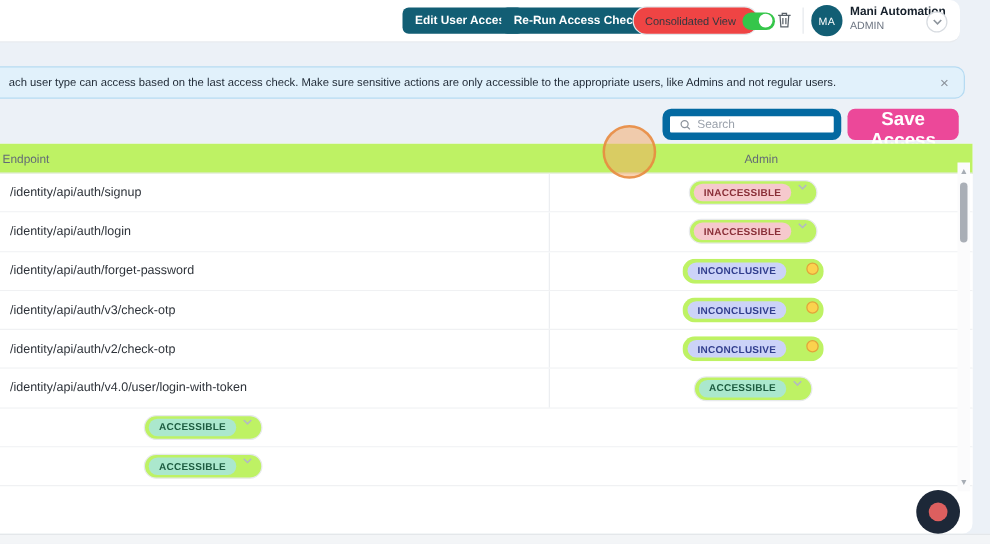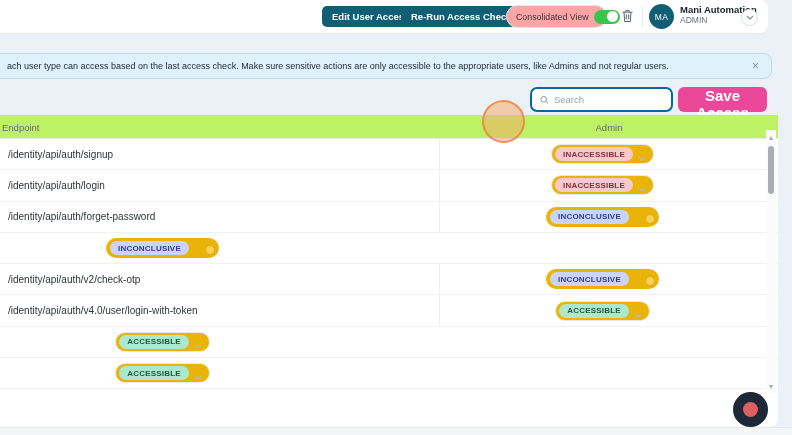--- a/index.html
+++ b/index.html
@@ -8,21 +8,21 @@
 
   
   .header-bar { position:absolute; left:0; top:8; width:768px; height:33px; background:#fff;
     border-radius:0 8px 8px 0; box-shadow:0 1px 0 #e8ebef; }
   .teal-btn { position:absolute; top:6px; height:21px; background:#125e74; color:#fff;
     border:none; border-radius:5px; font-family:inherit; font-size:9.5px; font-weight:600;
     padding:0 10px; cursor:pointer; white-space:nowrap; }
   .btn-edit { left:322px; }
   .btn-rerun { left:401px; }
   .toggle-pill { position:absolute; left:506px; top:5px; height:23px; width:101px;
-    border:1px solid #e2e6ea; border-radius:13px; background:#fca5a5; display:flex;
+    border:1px solid #e2e6ea; border-radius:13px; background:#ef4444; display:flex;
     align-items:center; gap:5px; padding:0 5px 0 9px; }
   .toggle-pill .lbl { font-size:8.8px; color:#33383f; white-space:nowrap; }
   .switch { width:26px; height:14px; background:#35c64a; border-radius:8px; position:relative; flex:0 0 auto; }
   .switch .knob { position:absolute; right:1.5px; top:1.5px; width:11px; height:11px;
     background:#fff; border-radius:50%; }
   .trash-btn { position:absolute; left:619px; top:9px; width:16px; height:16px; background:none;
     border:none; cursor:pointer; padding:0; }
   .vdiv { position:absolute; left:642px; top:6px; width:1px; height:21px; background:#e6e9ed; }
   .avatar { position:absolute; left:649px; top:4px; width:25px; height:25px; background:#125e74;
     color:#fff; border-radius:50%; font-size:8.5px; font-weight:400; display:flex;
@@ -35,42 +35,42 @@
 
   
   .banner { position:absolute; left:-14px; top:53px; width:786px; height:26px; background:#e1f1fb;
     border:1px solid #b6dbf2; border-radius:8px; display:flex; align-items:center;
     padding:0 12px 0 20px; }
   .banner .txt { font-size:9px; color:#1d2733; white-space:nowrap; overflow:hidden; flex:1; }
   .banner-close { font-size:12px; color:#8a9199; cursor:pointer; line-height:1; padding-left:8px; }
 
   
   .search-box { position:absolute; left:530px; top:87px; width:143px; height:25px; background:#fff;
-    border:2px solid #0369a1; border-radius:7px; display:flex; align-items:center; padding:0 6px 0 8px; gap:5px; }
+    border:6px solid #0369a1; border-radius:7px; display:flex; align-items:center; padding:0 6px 0 8px; gap:5px; }
   .search-box input { border:none; outline:none; width:100%; font-family:inherit; font-size:9.5px; color:#333; background:transparent; }
   .search-box input::placeholder { color:#9aa1ab; }
   .save-btn { position:absolute; left:678px; top:87px; width:89px; height:25px; background:#ec4899;
     color:#fff; border:none; border-radius:6px; font-family:inherit; font-size:15px; font-weight:600; cursor:pointer; }
 
   
   .content-card { position:absolute; left:0; top:115px; width:778px; height:312px; background:#fff;
     border-radius:0 0 8px 0; }
   .thead { position:absolute; left:0; top:0; width:100%; height:24px; background:#bef264;
     border-bottom:1px solid #e7eaee; }
   .th-endpoint { position:absolute; left:2px; top:0; height:24px; display:flex; align-items:center;
     font-size:9.5px; color:#636b76; }
   .th-admin { position:absolute; left:440px; top:0; width:338px; height:24px; display:flex;
     align-items:center; justify-content:center; font-size:9.5px; color:#636b76; }
   .tbody { position:absolute; left:0; top:24px; width:778px; }
   .trow { display:flex; height:31.3px; border-bottom:1px solid #f0f1f3; background:#fff; }
   .cell-endpoint { width:440px; border-right:1px solid #eceef1; display:flex; align-items:center; padding-left:8px; }
   .endpoint-text { font-size:10px; color:#2e333a; white-space:nowrap; }
   .cell-admin { width:325px; display:flex; align-items:center; justify-content:center; }
-  .pill-wrap { display:inline-flex; align-items:flex-end; gap:5px; border:1px solid #e7e9ec;
-    background:#eab308; border-radius:12px; padding:2px 7px 2px 3px; cursor:pointer; }
+  .pill-wrap { display:inline-flex; align-items:flex-start; gap:5px; border:1px solid #e7e9ec;
+    background:#bef264; border-radius:12px; padding:2px 7px 2px 3px; cursor:pointer; }
   .pill-wrap.plain { border-color:transparent; padding:2px 3px;gap:16px; }
   .pill-wrap .warn-icon { display:none; }
   .pill-wrap.plain .warn-icon { display:inline-block; }
   .badge { font-size:8px; font-weight:700; letter-spacing:.2px; border-radius:9px; padding:2.5px 8px; white-space:nowrap; }
   .badge.inaccessible { background:#f6c9cd; color:#8a2f38; }
   .badge.inconclusive { background:#ccd3f8; color:#313e8e; }
   .badge.accessible  { background:#abe8cd; color:#1d5c40; }
   .warn-icon { width:10px; height:10px; border-radius:50%; background:#fbd24e; border:1.5px solid #e2a33a; }
 
   
@@ -174,20 +174,23 @@
     </div>
     <div class="cell-admin">
       <span class="pill-wrap plain">
         <span class="badge inconclusive">INCONCLUSIVE</span>
 
         <span class="warn-icon"></span>
       </span>
     </div>
   </div>
       <div class="trow">
+    <div class="cell-endpoint">
+      <span class="endpoint-text">/identity/api/auth/v3/check-otp</span>
+    </div>
     <div class="cell-admin">
       <span class="pill-wrap plain">
         <span class="badge inconclusive">INCONCLUSIVE</span>
 
         <span class="warn-icon"></span>
       </span>
     </div>
   </div>
       <div class="trow">
     <div class="cell-endpoint">

